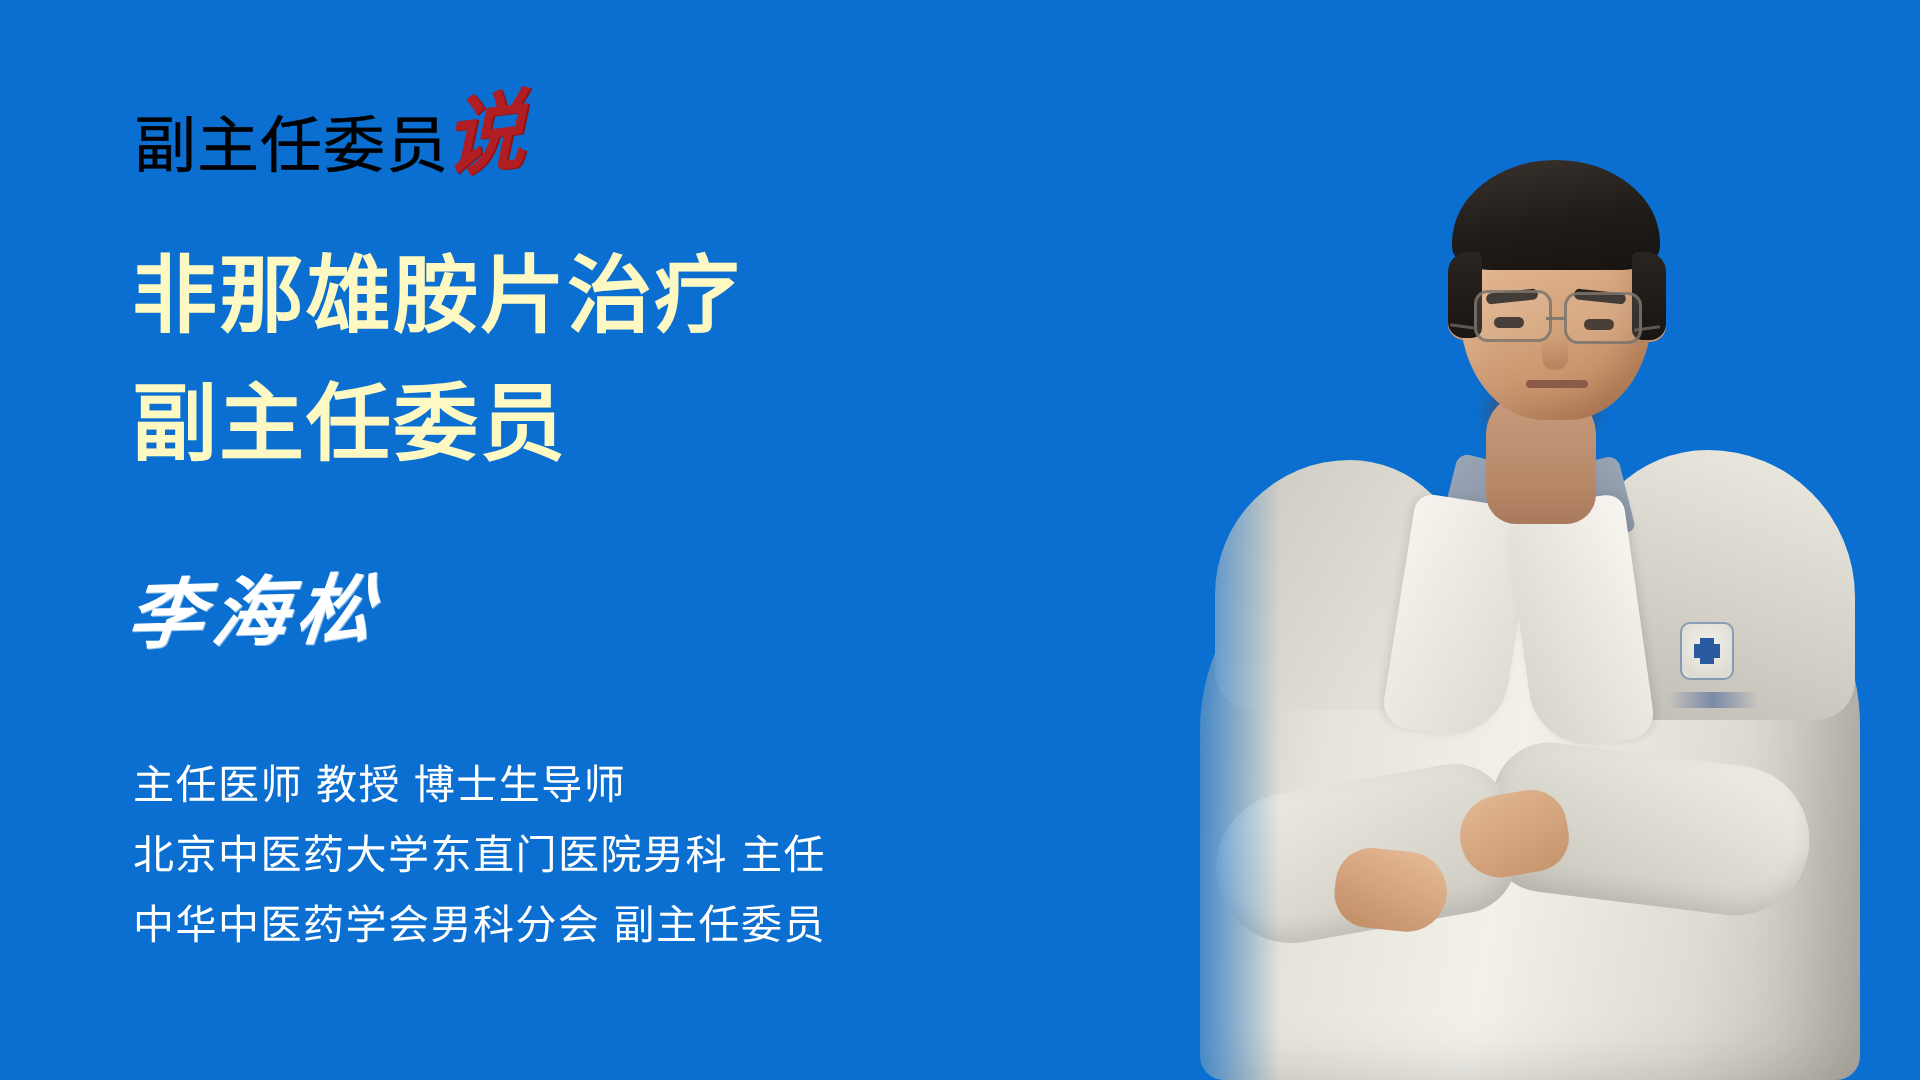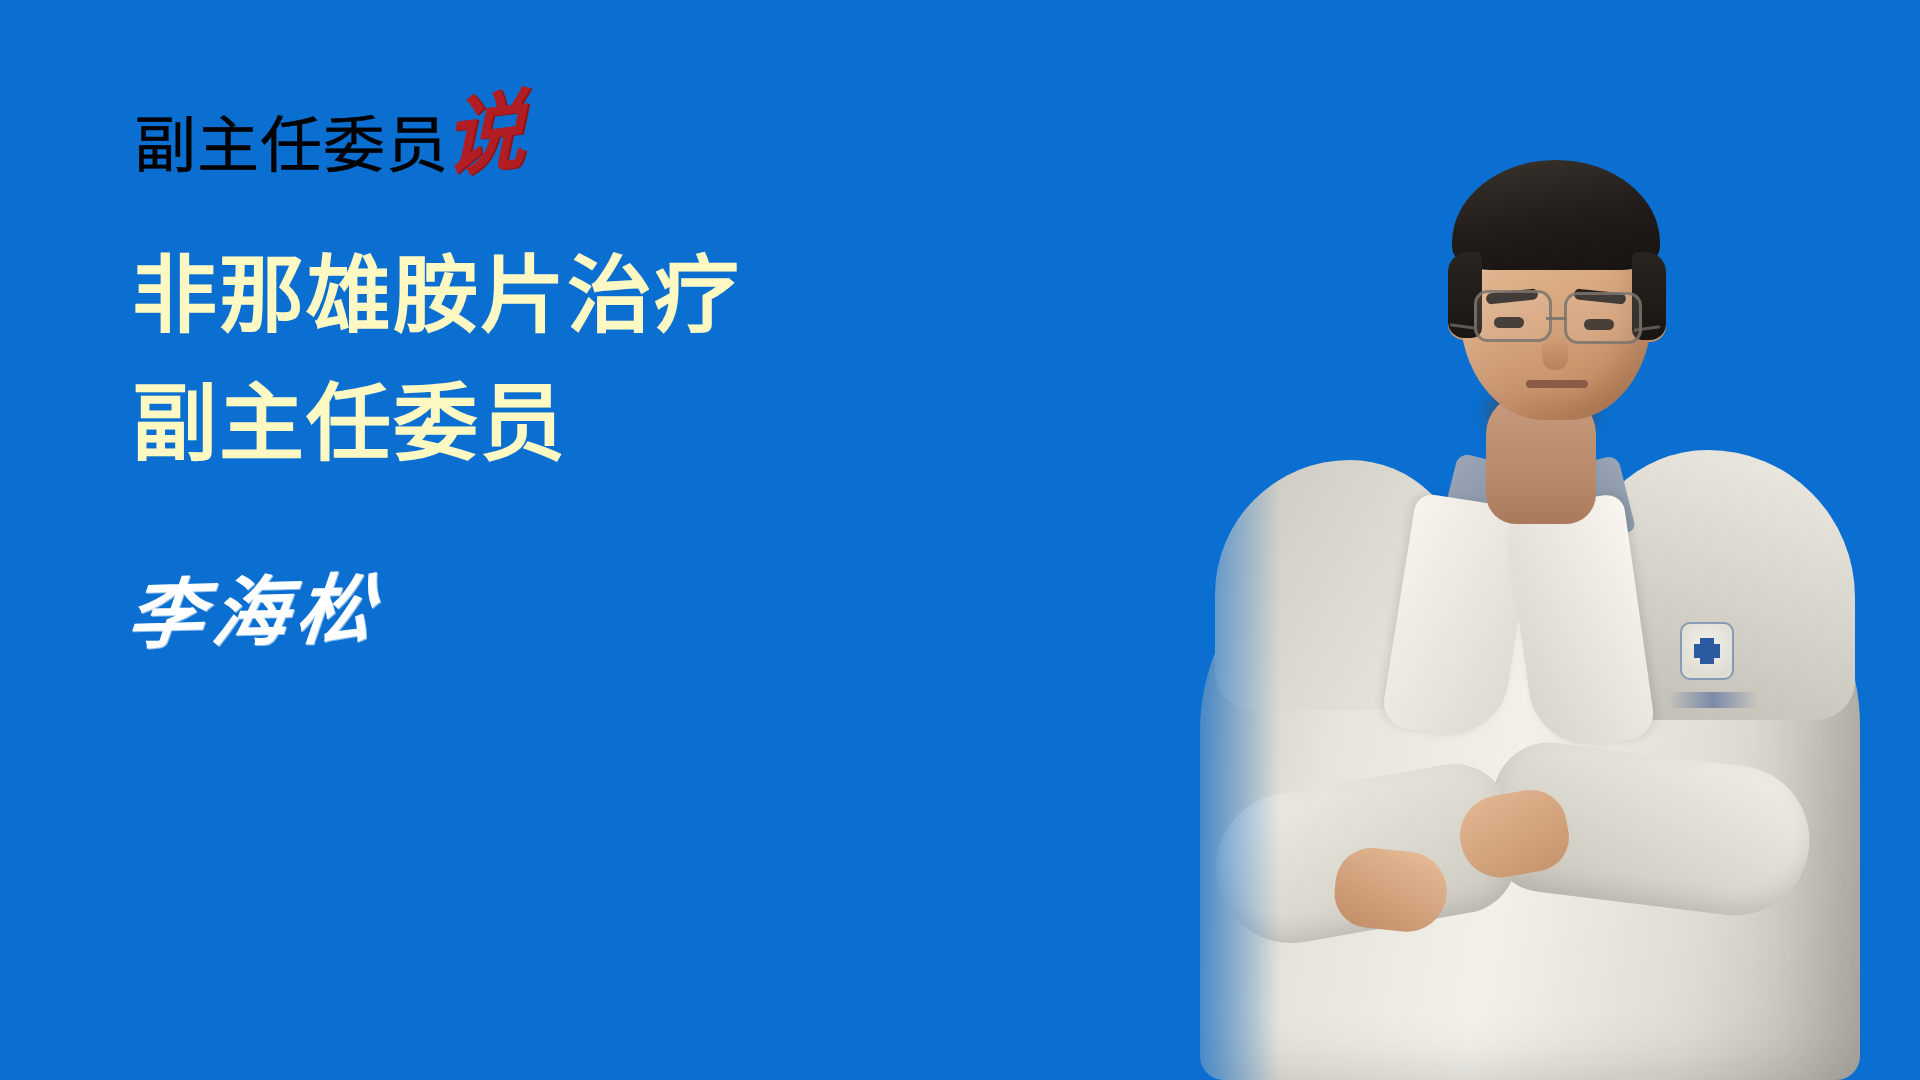--- a/index.html
+++ b/index.html
@@ -338,20 +338,25 @@
     </span>
   </div>
 
   <div id="headline">
     <div class="headline-line">非那雄胺片治疗</div>
     <div class="headline-line">副主任委员</div>
   </div>
 
   <div id="doctor-name">李海松</div>
 
+  <div id="credentials">
+    <div class="cred-line">主任医师 教授 博士生导师</div>
+    <div class="cred-line">北京中医药大学东直门医院男科 主任</div>
+    <div class="cred-line">中华中医药学会男科分会 副主任委员</div>
+  </div>
 
   <div id="photo">
     <div class="ph coat-body"></div>
     <div class="ph coat-shoulder-l"></div>
     <div class="ph coat-shoulder-r"></div>
     <div class="ph shirt"></div>
     <div class="ph shirt-collar-l"></div>
     <div class="ph shirt-collar-r"></div>
     <div class="ph lapel-l"></div>
     <div class="ph lapel-r"></div>

